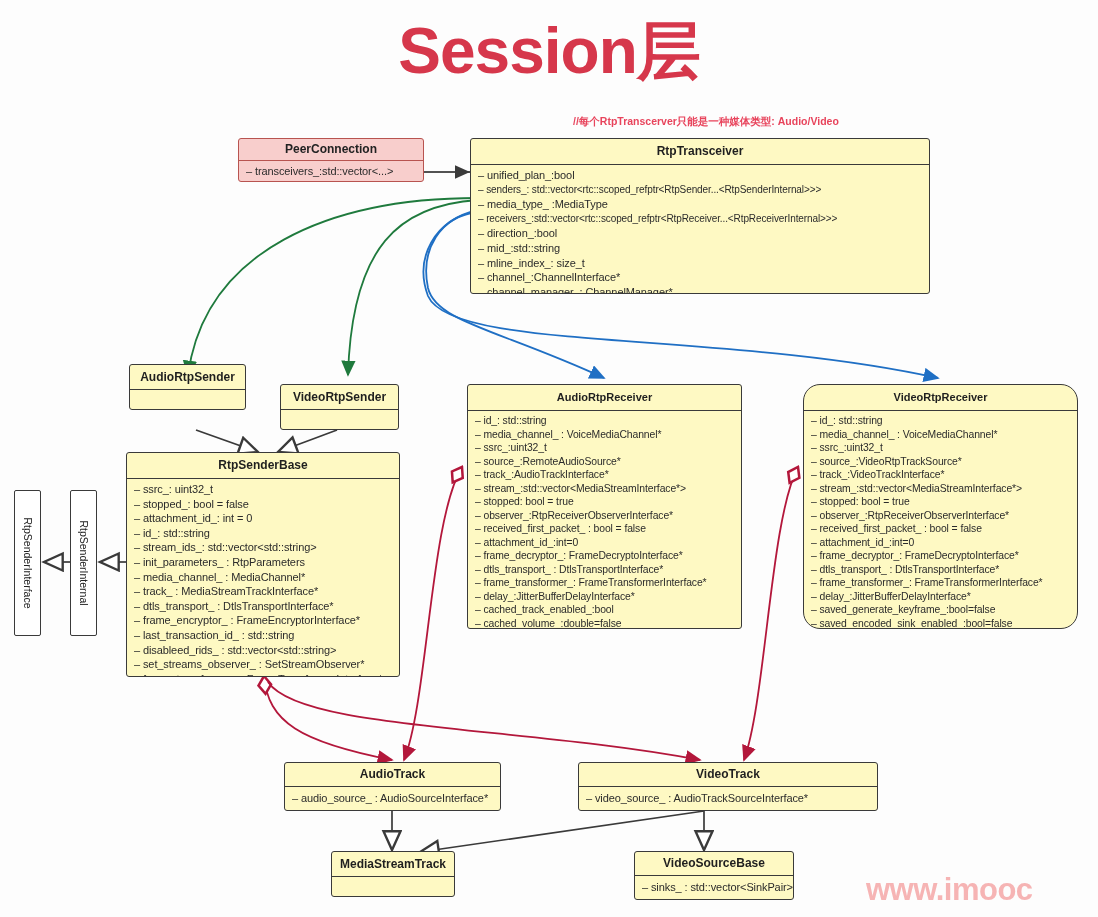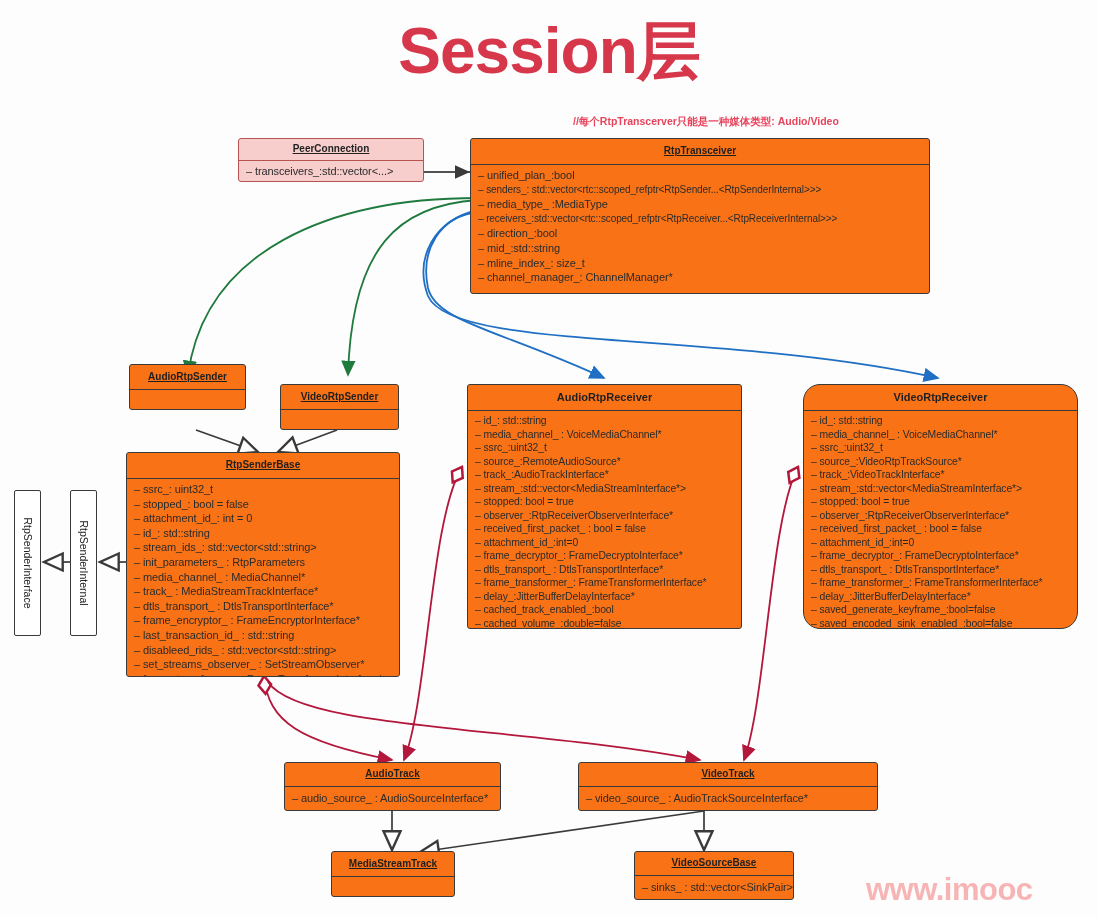--- a/index.html
+++ b/index.html
@@ -5,37 +5,37 @@
   html,body{margin:0;padding:0;background:#ffffff;}
   body{
     width:1098px;height:917px;position:relative;overflow:hidden;
     font-family:"Liberation Sans","DejaVu Sans",sans-serif;
     background:#fdfdfd;
   }
   #stage{position:absolute;left:0;top:0;width:1098px;height:917px;}
   svg.layer{position:absolute;left:0;top:0;width:1098px;height:917px;pointer-events:none;}
 
   
-  .node{position:absolute;box-sizing:border-box;background:#f97316;
+  .node{position:absolute;box-sizing:border-box;background:#fef9c3;
         border:1.6px solid #3a3a3a;border-radius:3px;overflow:hidden;}
   .node .hdr{
     text-align:center;font-weight:bold;color:#1f1f1f;
     border-bottom:1.5px solid #3a3a3a;
     line-height:1.05;display:flex;align-items:center;justify-content:center;
   }
   .node .body{padding:3px 7px 4px 7px;}
   .node .attr{
     color:#2b2b2b;white-space:nowrap;letter-spacing:-0.1px;
   }
   .node.pink{background:#f8cecc;border-color:#b85450;}
   .node.pink .hdr{border-bottom-color:#b85450;color:#222;}
   .node.pink .attr{color:#2b2b2b;}
 
   
-  .t11 .hdr{font-size:10px;text-decoration:underline;}
+  .t11 .hdr{font-size:12px;}
   .t11 .attr{font-size:11px;line-height:14.6px;}
   .t10 .hdr{font-size:11px;}
   .t10 .attr{font-size:10.4px;line-height:13.5px;}
 
   
   .vnode{position:absolute;box-sizing:border-box;background:#fff;
          border:1.6px solid #3a3a3a;border-radius:2px;
          display:flex;align-items:center;justify-content:center;}
   .vnode span{
     transform:rotate(90deg);white-space:nowrap;font-size:10.5px;color:#222;
@@ -157,20 +157,21 @@
   <div class="node t11" style="left:470px;top:138px;width:460px;height:156px;">
     <div class="hdr" style="height:25px;">RtpTransceiver</div>
     <div class="body">
       <div class="attr">–  unified_plan_:bool</div>
       <div class="attr" style="font-size:10px;">–  senders_: std::vector&lt;rtc::scoped_refptr&lt;RtpSender...&lt;RtpSenderInternal&gt;&gt;&gt;</div>
       <div class="attr">–  media_type_ :MediaType</div>
       <div class="attr" style="font-size:10px;">–  receivers_:std::vector&lt;rtc::scoped_refptr&lt;RtpReceiver...&lt;RtpReceiverInternal&gt;&gt;&gt;</div>
       <div class="attr">–  direction_:bool</div>
       <div class="attr">–  mid_:std::string</div>
       <div class="attr">–  mline_index_: size_t</div>
+      <div class="attr">–  channel_:ChannelInterface*</div>
       <div class="attr">–  channel_manager_: ChannelManager*</div>
 
     </div>
   </div>
 
   <div class="node t11" style="left:129px;top:364px;width:117px;height:46px;">
     <div class="hdr" style="height:24px;">AudioRtpSender</div>
     <div class="body"></div>
   </div>
 

